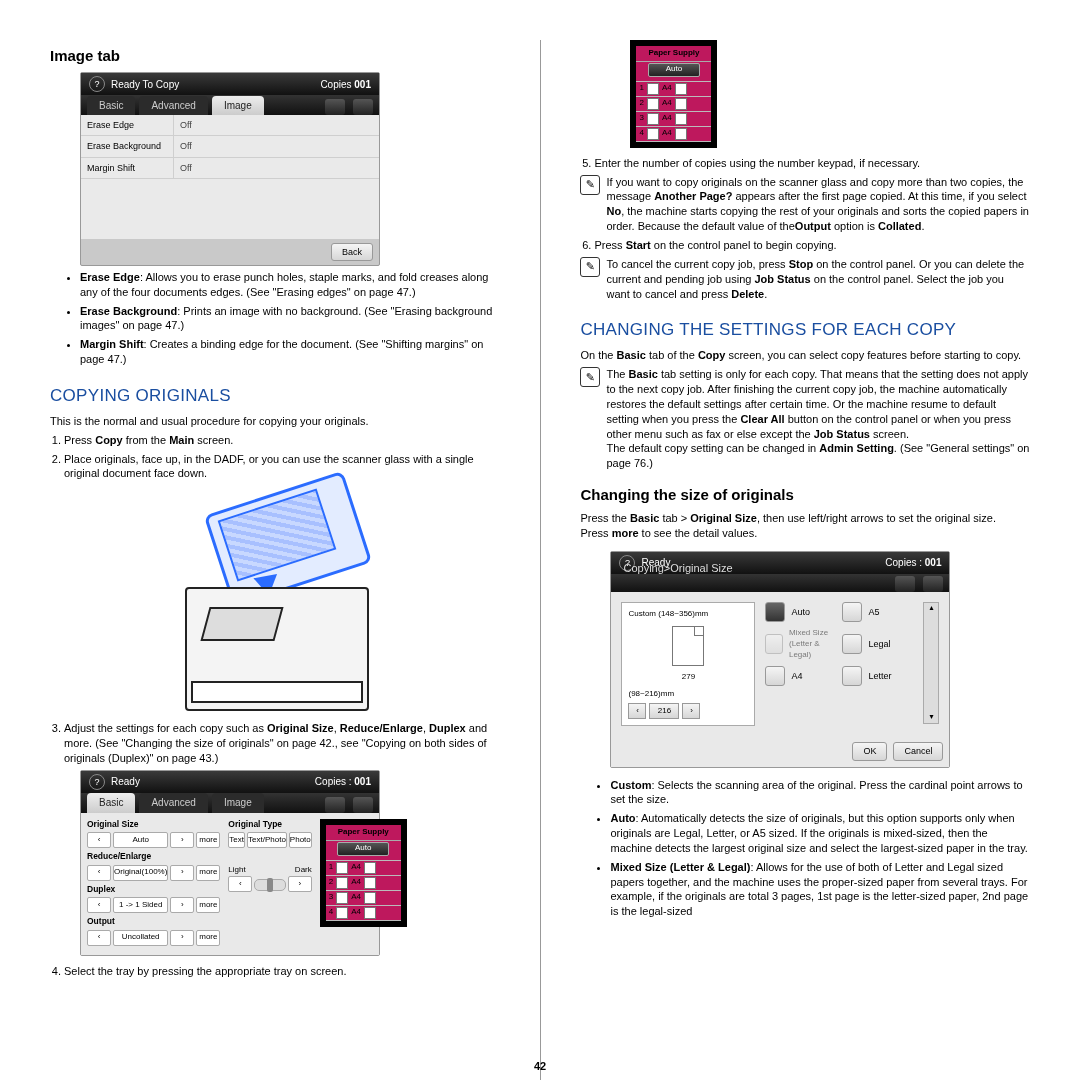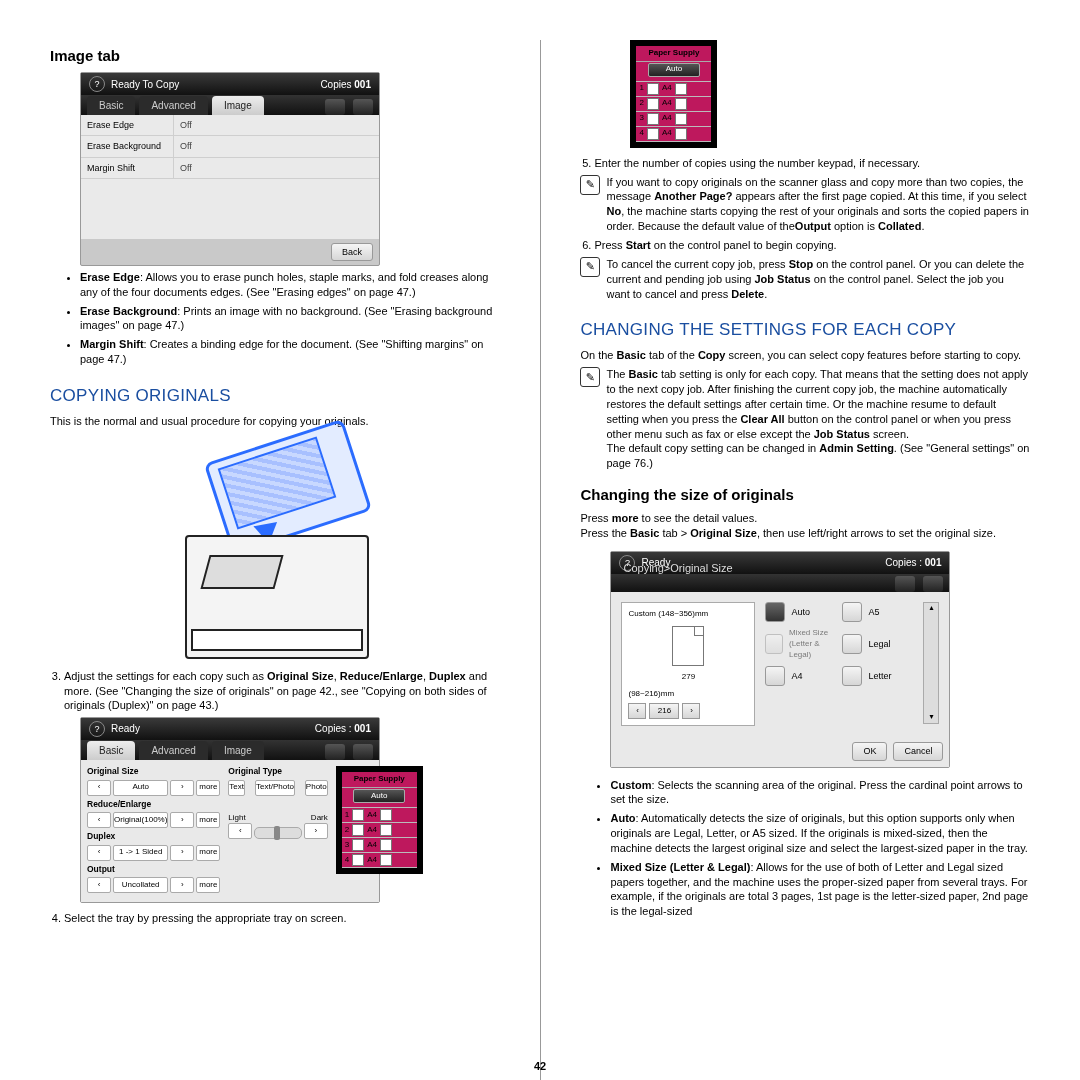--- a/index.html
+++ b/index.html
@@ -107,20 +107,24 @@
     </div>
 
     <ul class="bullets">
       <li><b>Erase Edge</b><span>: Allows you to erase punch holes, staple marks, and fold creases along any of the four documents edges. (See "Erasing edges" on page 47.)</span></li>
       <li><b>Erase Background</b><span>: Prints an image with no background. (See "Erasing background images" on page 47.)</span></li>
       <li><b>Margin Shift</b><span>: Creates a binding edge for the document. (See "Shifting margins" on page 47.)</span></li>
     </ul>
 
     <h2 class="blue">COPYING ORIGINALS</h2>
     <div>This is the normal and usual procedure for copying your originals.</div>
+    <ol class="ol">
+      <li><span>Press </span><b>Copy</b><span> from the </span><b>Main</b><span> screen.</span></li>
+      <li>Place originals, face up, in the DADF, or you can use the scanner glass with a single original document face down.</li>
+    </ol>
 
     <div class="printer">
       <div class="lid"></div>
       <div class="paper"></div>
       <div class="arrow"></div>
       <div class="body"></div>
       <div class="screen"></div>
       <div class="tray"></div>
     </div>
 
@@ -167,21 +171,21 @@
           <div class="blabel">Output</div>
           <div style="display:flex;gap:2px">
               <div class="bfield sm">‹</div>
               <div class="bfield" style="flex:1">Uncollated</div>
               <div class="bfield sm">›</div>
               <div class="bfield sm">more</div>
             </div>
         </div>
         <div class="bcol">
           <div class="blabel">Original Type</div>
-          <div style="display:flex;gap:10px">
+          <div style="display:flex;gap:2px">
               <div class="bfield" style="flex:1">Text</div>
               <div class="bfield" style="flex:1">Text/Photo</div>
               <div class="bfield" style="flex:1">Photo</div>
             </div>
           <div style="display:flex;justify-content:space-between;font-size:8px;margin-top:14px">
               <span>Light</span>
               <span>Dark</span>
             </div>
           <div style="display:flex;gap:2px;align-items:center">
               <div class="bfield sm">‹</div>
@@ -284,22 +288,22 @@
     <div><span>On the </span><b>Basic</b><span> tab of the </span><b>Copy</b><span> screen, you can select copy features before starting to copy.</span></div>
     <div class="note" style="margin-top:4px">
       <span class="note-ico">✎</span>
       <div>
         <span>The </span><b>Basic</b><span> tab setting is only for each copy. That means that the setting does not apply to the next copy job. After finishing the current copy job, the machine automatically restores the default settings after certain time. Or the machine resume to default setting when you press the </span><b>Clear All</b><span> button on the control panel or when you press other menu such as fax or else except the </span><b>Job Status</b><span> screen.</span><br>
         <span>The default copy setting can be changed in </span><b>Admin Setting</b><span>. (See "General settings" on page 76.)</span>
       </div>
     </div>
 
     <h3 style="margin-top:14px">Changing the size of originals</h3>
+    <div><span>Press the </span><b>Basic</b><span> tab &gt; </span><b>Original Size</b><span>, then use left/right arrows to set the original size.</span></div>
     <div><span>Press </span><b>more</b><span> to see the detail values.</span></div>
-    <div><span>Press the </span><b>Basic</b><span> tab &gt; </span><b>Original Size</b><span>, then use left/right arrows to set the original size.</span></div>
 
     <div class="panel" style="width:340px;margin:10px 0 10px 30px">
       <div class="panel-hdr">
         <span class="q">?</span>
         <span>Ready</span>
         <span style="margin-left:auto"><span>Copies :</span> <b>001</b></span>
       </div>
       <div class="tabs" style="height:18px">
         <span style="color:#ddd;font-size:11px;padding:16px 6px">Copying&gt;Original Size</span>
         <span style="margin-left:auto" class="mini-ico"></span>

